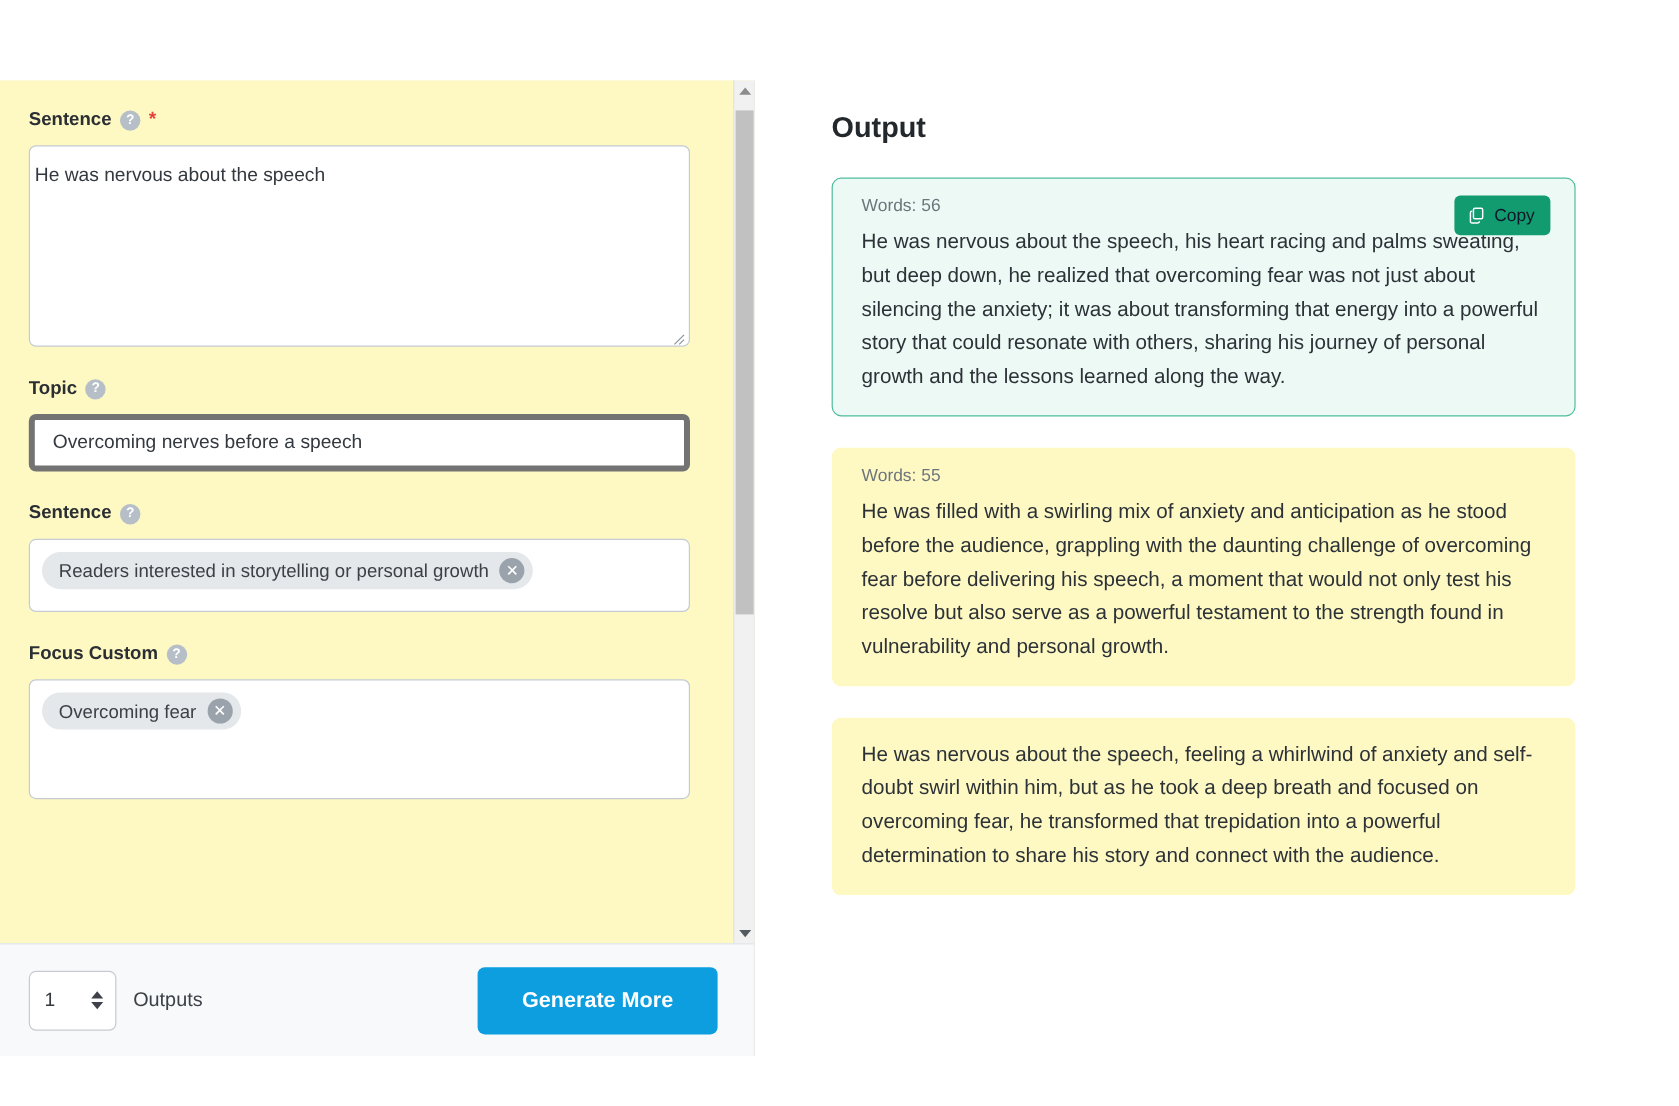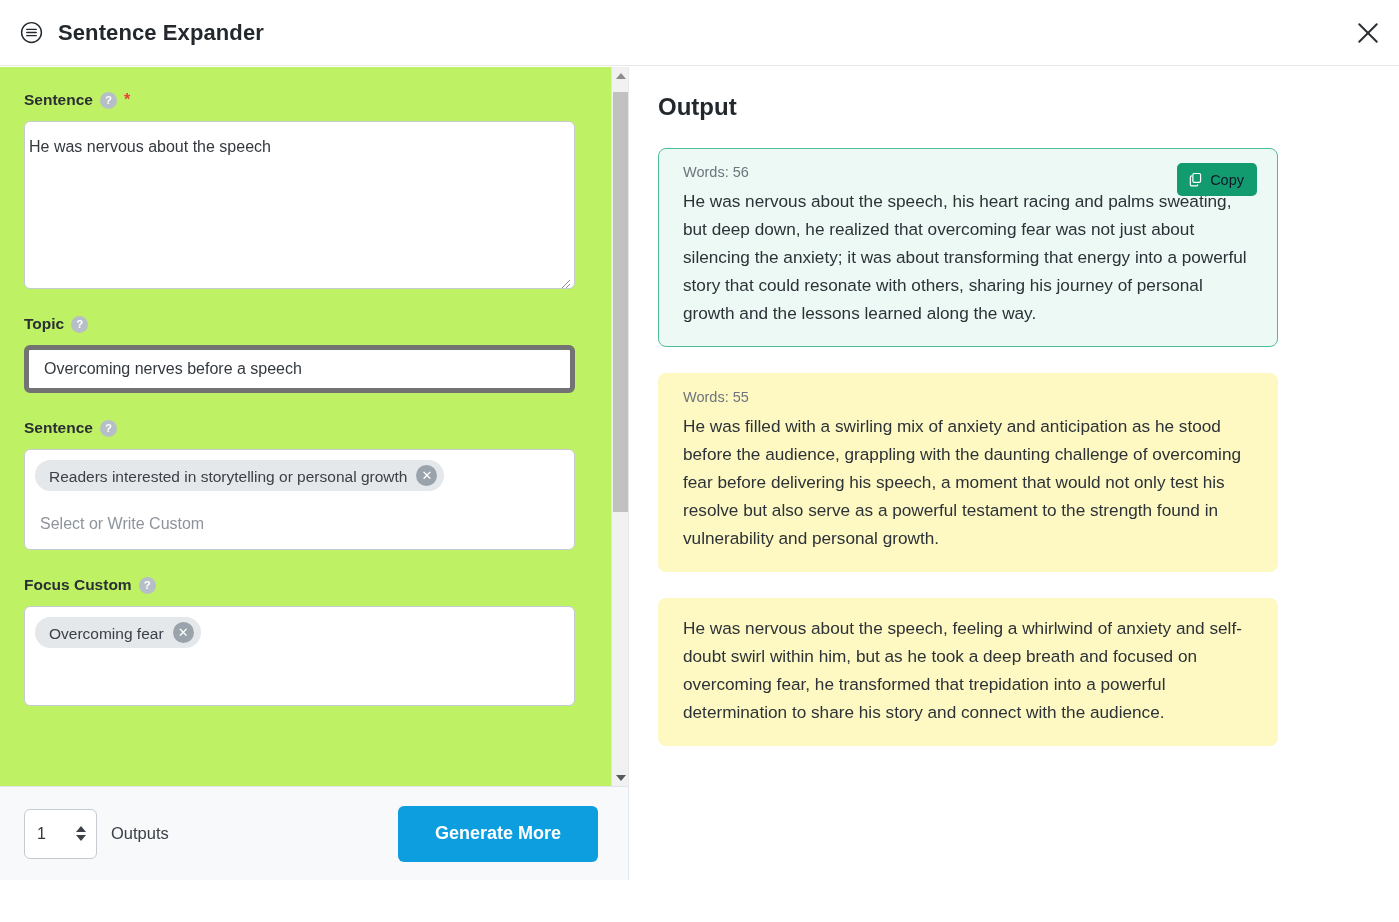--- a/index.html
+++ b/index.html
@@ -41,21 +41,21 @@
     width: 46px; height: 46px;
     display: flex; align-items: center; justify-content: center;
     cursor: pointer; background: transparent; border: 0;
   }
   .close-btn svg { display: block; }
 
   
   .left-panel {
     position: absolute; left: 0; top: 67px;
     width: 629px; height: 813px;
-    background: #bef264;
+    background: #fef9c3;
     border-right: 1px solid #e6e9ec;
   }
   .form-scroll {
     position: absolute; left: 0; top: 0;
     width: 612px; height: 719px;
     padding: 24px 22px 0 24px;
     overflow: hidden;
   }
 
   .field { margin-bottom: 26px; }
@@ -205,21 +205,21 @@
     background: #0d9edf;
     color: #ffffff;
     border: 0; border-radius: 6px;
     font-size: 18px; font-weight: bold;
     font-family: "Liberation Sans", sans-serif;
     cursor: pointer;
   }
 
   
   .right-panel {
-    position: absolute; left: 630px; top: 67px;
+    position: absolute; left: 665px; top: 67px;
     width: 676px; height: 813px;
     background: #ffffff;
     padding: 26px 28px 0 28px;
     overflow: hidden;
   }
   .output-title {
     font-size: 24px; font-weight: bold; color: #23282d;
     margin: 0 0 27px 0;
   }
   .out-card {
@@ -254,41 +254,20 @@
     display: inline-flex; align-items: center; gap: 7px;
     cursor: pointer;
   }
   .copy-btn svg { display: block; }
 </style>
 </head>
 <body>
 
 <div class="app">
 
-  <div class="header">
-    <div class="header-left">
-      <span class="menu-icon">
-        <svg width="25" height="25" viewBox="0 0 24 24" fill="none" stroke="#23282d" stroke-width="1.4">
-          <circle cx="12" cy="12" r="9.5"></circle>
-          <line x1="7.5" y1="9" x2="16.5" y2="9" stroke-linecap="round"></line>
-          <line x1="7.5" y1="12" x2="16.5" y2="12" stroke-linecap="round"></line>
-          <line x1="7.5" y1="15" x2="16.5" y2="15" stroke-linecap="round"></line>
-        </svg>
-      </span>
-      <span class="header-title">Sentence Expander</span>
-    </div>
-    <button class="close-btn">
-      <span>
-        <svg width="28" height="28" viewBox="0 0 24 24" stroke="#2b2f33" stroke-width="1.7" stroke-linecap="round">
-          <line x1="4.5" y1="4.5" x2="19.5" y2="19.5"></line>
-          <line x1="19.5" y1="4.5" x2="4.5" y2="19.5"></line>
-        </svg>
-      </span>
-    </button>
-  </div>
 
   <div class="left-panel">
 
     <div class="form-scroll">
 
       <div class="field">
         <div class="field-label">
           <span>Sentence</span>
           <span class="help-icon">?</span>
           <span class="req-star">*</span>
@@ -317,21 +296,20 @@
       <div class="field">
         <div class="field-label">
           <span>Sentence</span>
           <span class="help-icon">?</span>
         </div>
         <div class="tag-box">
           <span class="tag">
             <span>Readers interested in storytelling or personal growth</span>
             <span class="tag-x">✕</span>
           </span>
-          <div class="tag-placeholder">Select or Write Custom</div>
         </div>
       </div>
 
       <div class="field">
         <div class="field-label">
           <span>Focus Custom</span>
           <span class="help-icon">?</span>
         </div>
         <div class="tag-box tall">
           <span class="tag">

